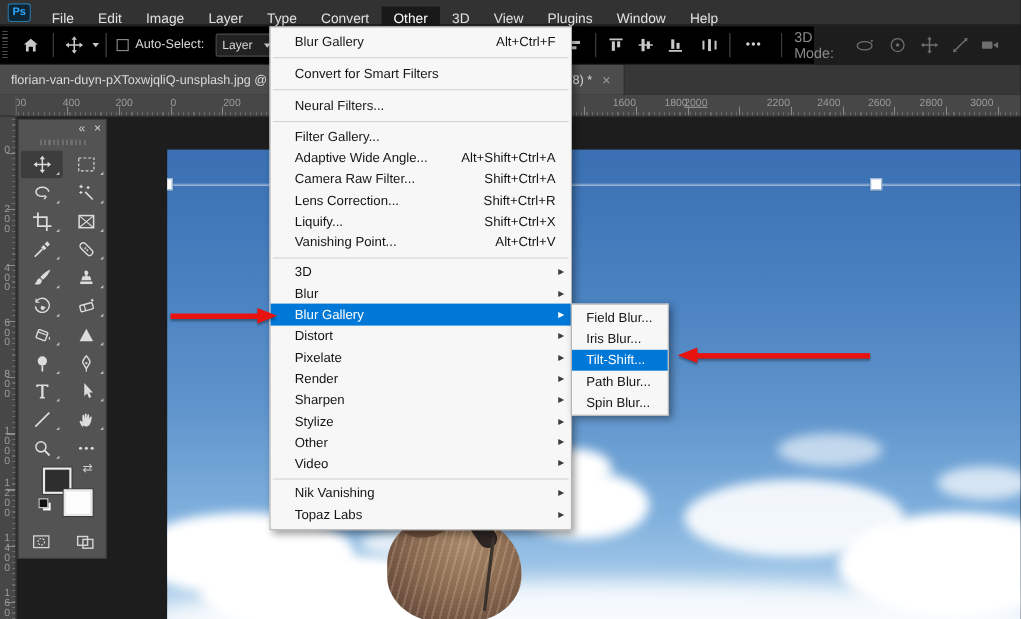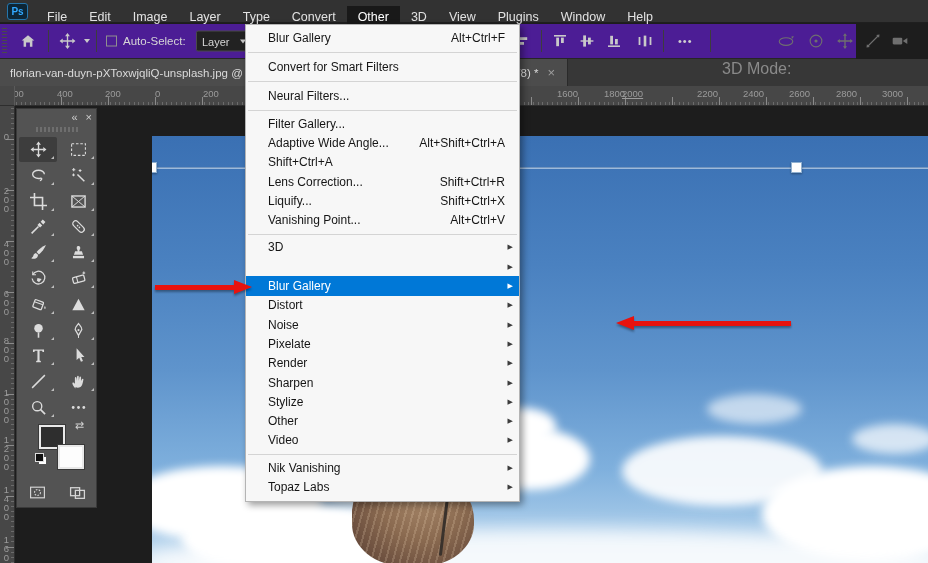--- a/index.html
+++ b/index.html
@@ -10,34 +10,34 @@
   
   .menubar{position:absolute;left:0;top:0;width:928px;height:23px;background:#323232;
            border-bottom:1px solid #1f1f1f;display:flex;align-items:center;z-index:10;}
   .ps-logo{width:21px;height:17px;margin:0 8px 0 7px;background:#0d2636;border:1px solid #2576ac;
            border-radius:3px;color:#31a8ff;font-size:10px;font-weight:bold;display:flex;
            align-items:center;justify-content:center;}
   .mb-item{padding:0 11px;height:23px;line-height:23px;font-size:12.5px;color:#e2e2e2;cursor:default;}
   .mb-item.active{background:#191919;color:#ffffff;}
 
   
-  .optionsbar{position:absolute;left:0;top:24px;width:856px;height:35px;background:#4c1d95;
+  .optionsbar{position:absolute;left:0;top:24px;width:740px;height:35px;background:#000000;
               border-bottom:1px solid #262626;z-index:5;color:#c7c7c7;}
   .ob{position:absolute;top:50%;transform:translateY(-50%);}
   .gripper{left:2px;width:5px;height:26px;background:repeating-linear-gradient(to bottom,#4a4a4a 0 1px,transparent 1px 3px);}
   .vdiv{width:1px;height:22px;background:#262626;border-right:1px solid #3d3d3d;}
   .ob-icon{color:#c9c9c9;display:flex;align-items:center;justify-content:center;}
   .ob-icon.dim{color:#6f6f6f;}
   .chev{width:0;height:0;border-left:3.5px solid transparent;border-right:3.5px solid transparent;border-top:4.5px solid #c9c9c9;}
   .checkbox{width:11px;height:11px;border:1px solid #8f8f8f;background:transparent;}
   .ob-label{font-size:11.5px;color:#d6d6d6;white-space:nowrap;}
   .layer-select{left:196px;width:56px;height:21px;background:#222222;border:1px solid #4a4a4a;border-radius:2px;
                 display:flex;align-items:center;justify-content:space-between;padding:0 5px;}
   .layer-select span{font-size:11px;color:#d6d6d6;}
-  .mode-label{font-size:16px;color:#8a8a8a;margin-top:28px;}
+  .mode-label{font-size:13px;color:#8a8a8a;}
   .ellipsis{font-size:11px;letter-spacing:1px;color:#d0d0d0;}
 
   
   .tabbar{position:absolute;left:0;top:59px;width:928px;height:27px;background:#373737;z-index:4;}
   .doc-tab{position:absolute;left:0;top:0;width:568px;height:27px;background:#4c4c4c;border-right:1px solid #2a2a2a;
            display:flex;align-items:center;padding:0 12px 0 10px;}
   .doc-tab .t-left{font-size:11.5px;color:#dadada;white-space:nowrap;overflow:hidden;}
   .doc-tab .t-spacer{flex:1;}
   .doc-tab .t-right{font-size:11.5px;color:#dadada;white-space:nowrap;}
   .doc-tab .t-close{margin-left:9px;font-size:13px;color:#9e9e9e;line-height:1;}
@@ -519,55 +519,53 @@
       </div>
       <div class="menu-sep"></div>
       <div class="menu-item">
         <span class="lbl">Filter Gallery...</span>
       </div>
       <div class="menu-item">
         <span class="lbl">Adaptive Wide Angle...</span>
         <span class="sc">Alt+Shift+Ctrl+A</span>
       </div>
       <div class="menu-item">
+        <span class="lbl">Camera Raw Filter...</span>
         <span class="sc">Shift+Ctrl+A</span>
       </div>
       <div class="menu-item">
         <span class="lbl">Lens Correction...</span>
         <span class="sc">Shift+Ctrl+R</span>
       </div>
       <div class="menu-item">
         <span class="lbl">Liquify...</span>
         <span class="sc">Shift+Ctrl+X</span>
       </div>
       <div class="menu-item">
         <span class="lbl">Vanishing Point...</span>
         <span class="sc">Alt+Ctrl+V</span>
       </div>
       <div class="menu-sep"></div>
       <div class="menu-item">
         <span class="lbl">3D</span>
         <span class="ar">▶</span>
       </div>
       <div class="menu-item">
+        <span class="lbl">Blur</span>
         <span class="ar">▶</span>
       </div>
       <div class="menu-item selected">
         <span class="lbl">Blur Gallery</span>
         <span class="ar">▶</span>
       </div>
       <div class="menu-item">
         <span class="lbl">Distort</span>
         <span class="ar">▶</span>
       </div>
       <div class="menu-item">
-        <span class="lbl">Noise</span>
-        <span class="ar">▶</span>
-      </div>
-      <div class="menu-item">
         <span class="lbl">Pixelate</span>
         <span class="ar">▶</span>
       </div>
       <div class="menu-item">
         <span class="lbl">Render</span>
         <span class="ar">▶</span>
       </div>
       <div class="menu-item">
         <span class="lbl">Sharpen</span>
         <span class="ar">▶</span>
@@ -588,20 +586,37 @@
       <div class="menu-item">
         <span class="lbl">Nik Vanishing</span>
         <span class="ar">▶</span>
       </div>
       <div class="menu-item">
         <span class="lbl">Topaz Labs</span>
         <span class="ar">▶</span>
       </div>
     </div>
 
+  <div class="submenu" id="blursubmenu">
+      <div class="menu-item">
+        <span class="lbl">Field Blur...</span>
+      </div>
+      <div class="menu-item">
+        <span class="lbl">Iris Blur...</span>
+      </div>
+      <div class="menu-item selected">
+        <span class="lbl">Tilt-Shift...</span>
+      </div>
+      <div class="menu-item">
+        <span class="lbl">Path Blur...</span>
+      </div>
+      <div class="menu-item">
+        <span class="lbl">Spin Blur...</span>
+      </div>
+    </div>
 
   <div class="arrow" id="arrow1">
     <div class="bar"></div>
       <div class="head-r"></div>
   </div>
   <div class="arrow" id="arrow2">
     <div class="bar"></div>
       <div class="head-l"></div>
   </div>
 

